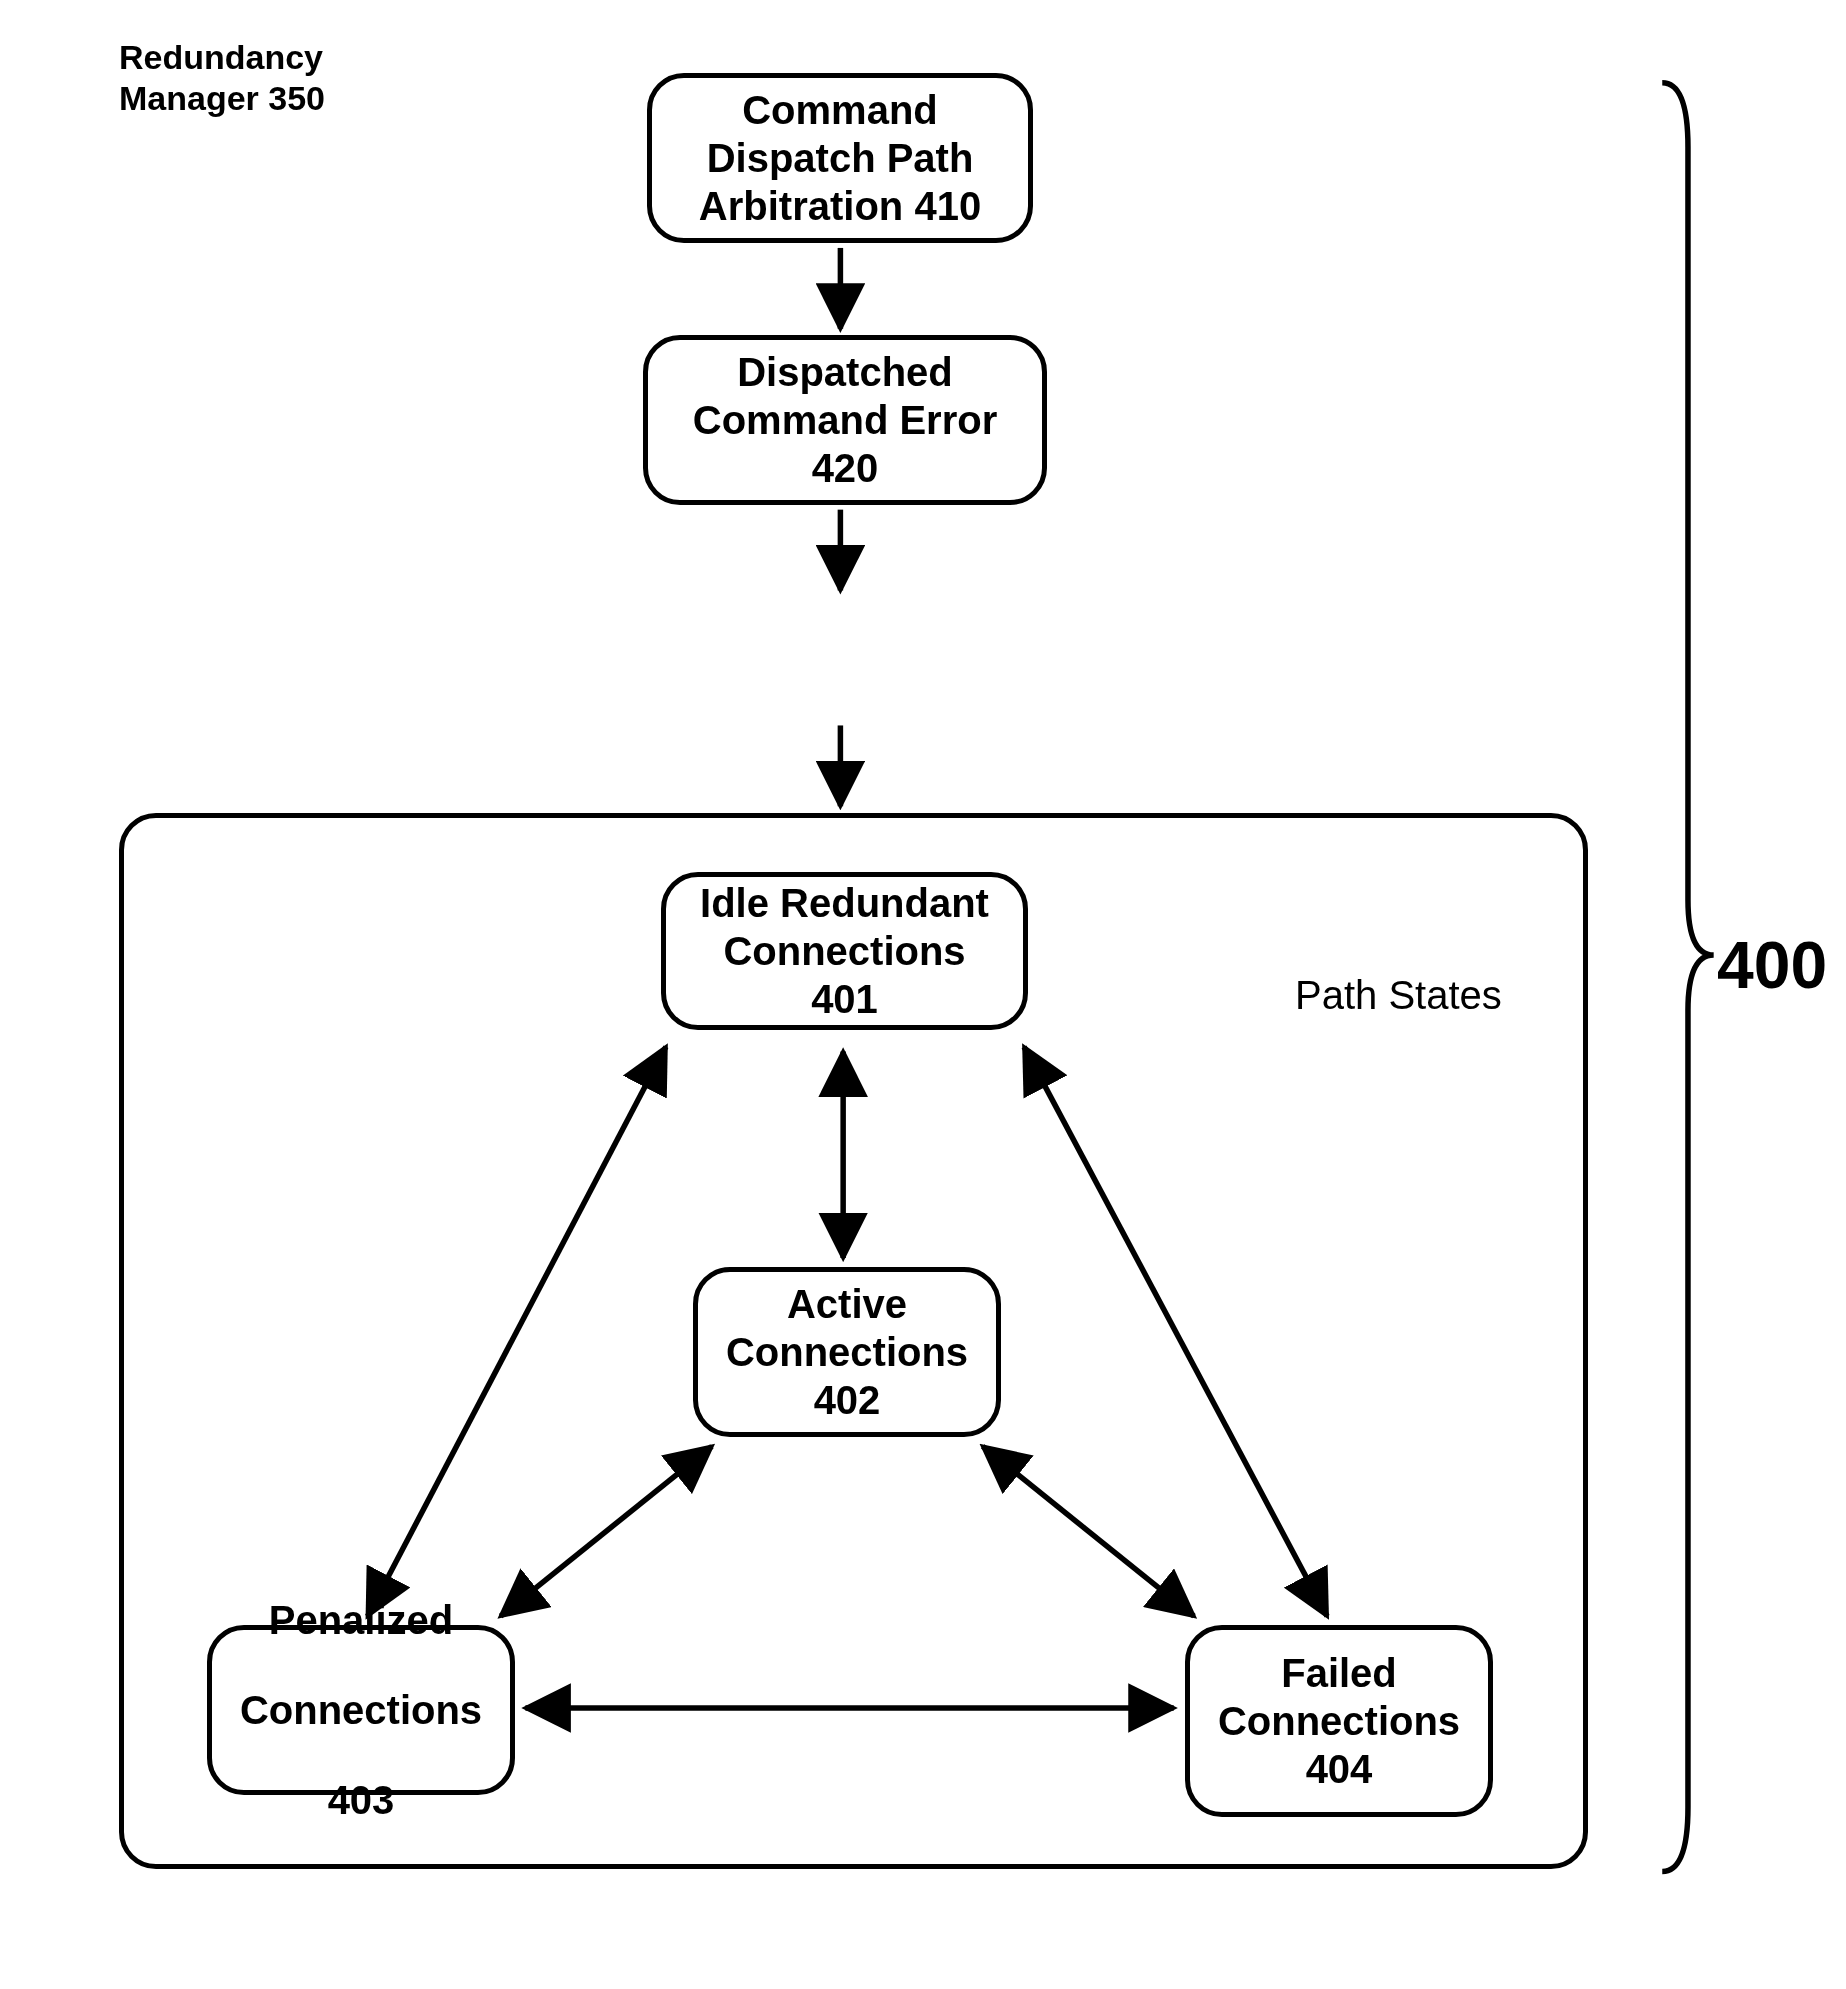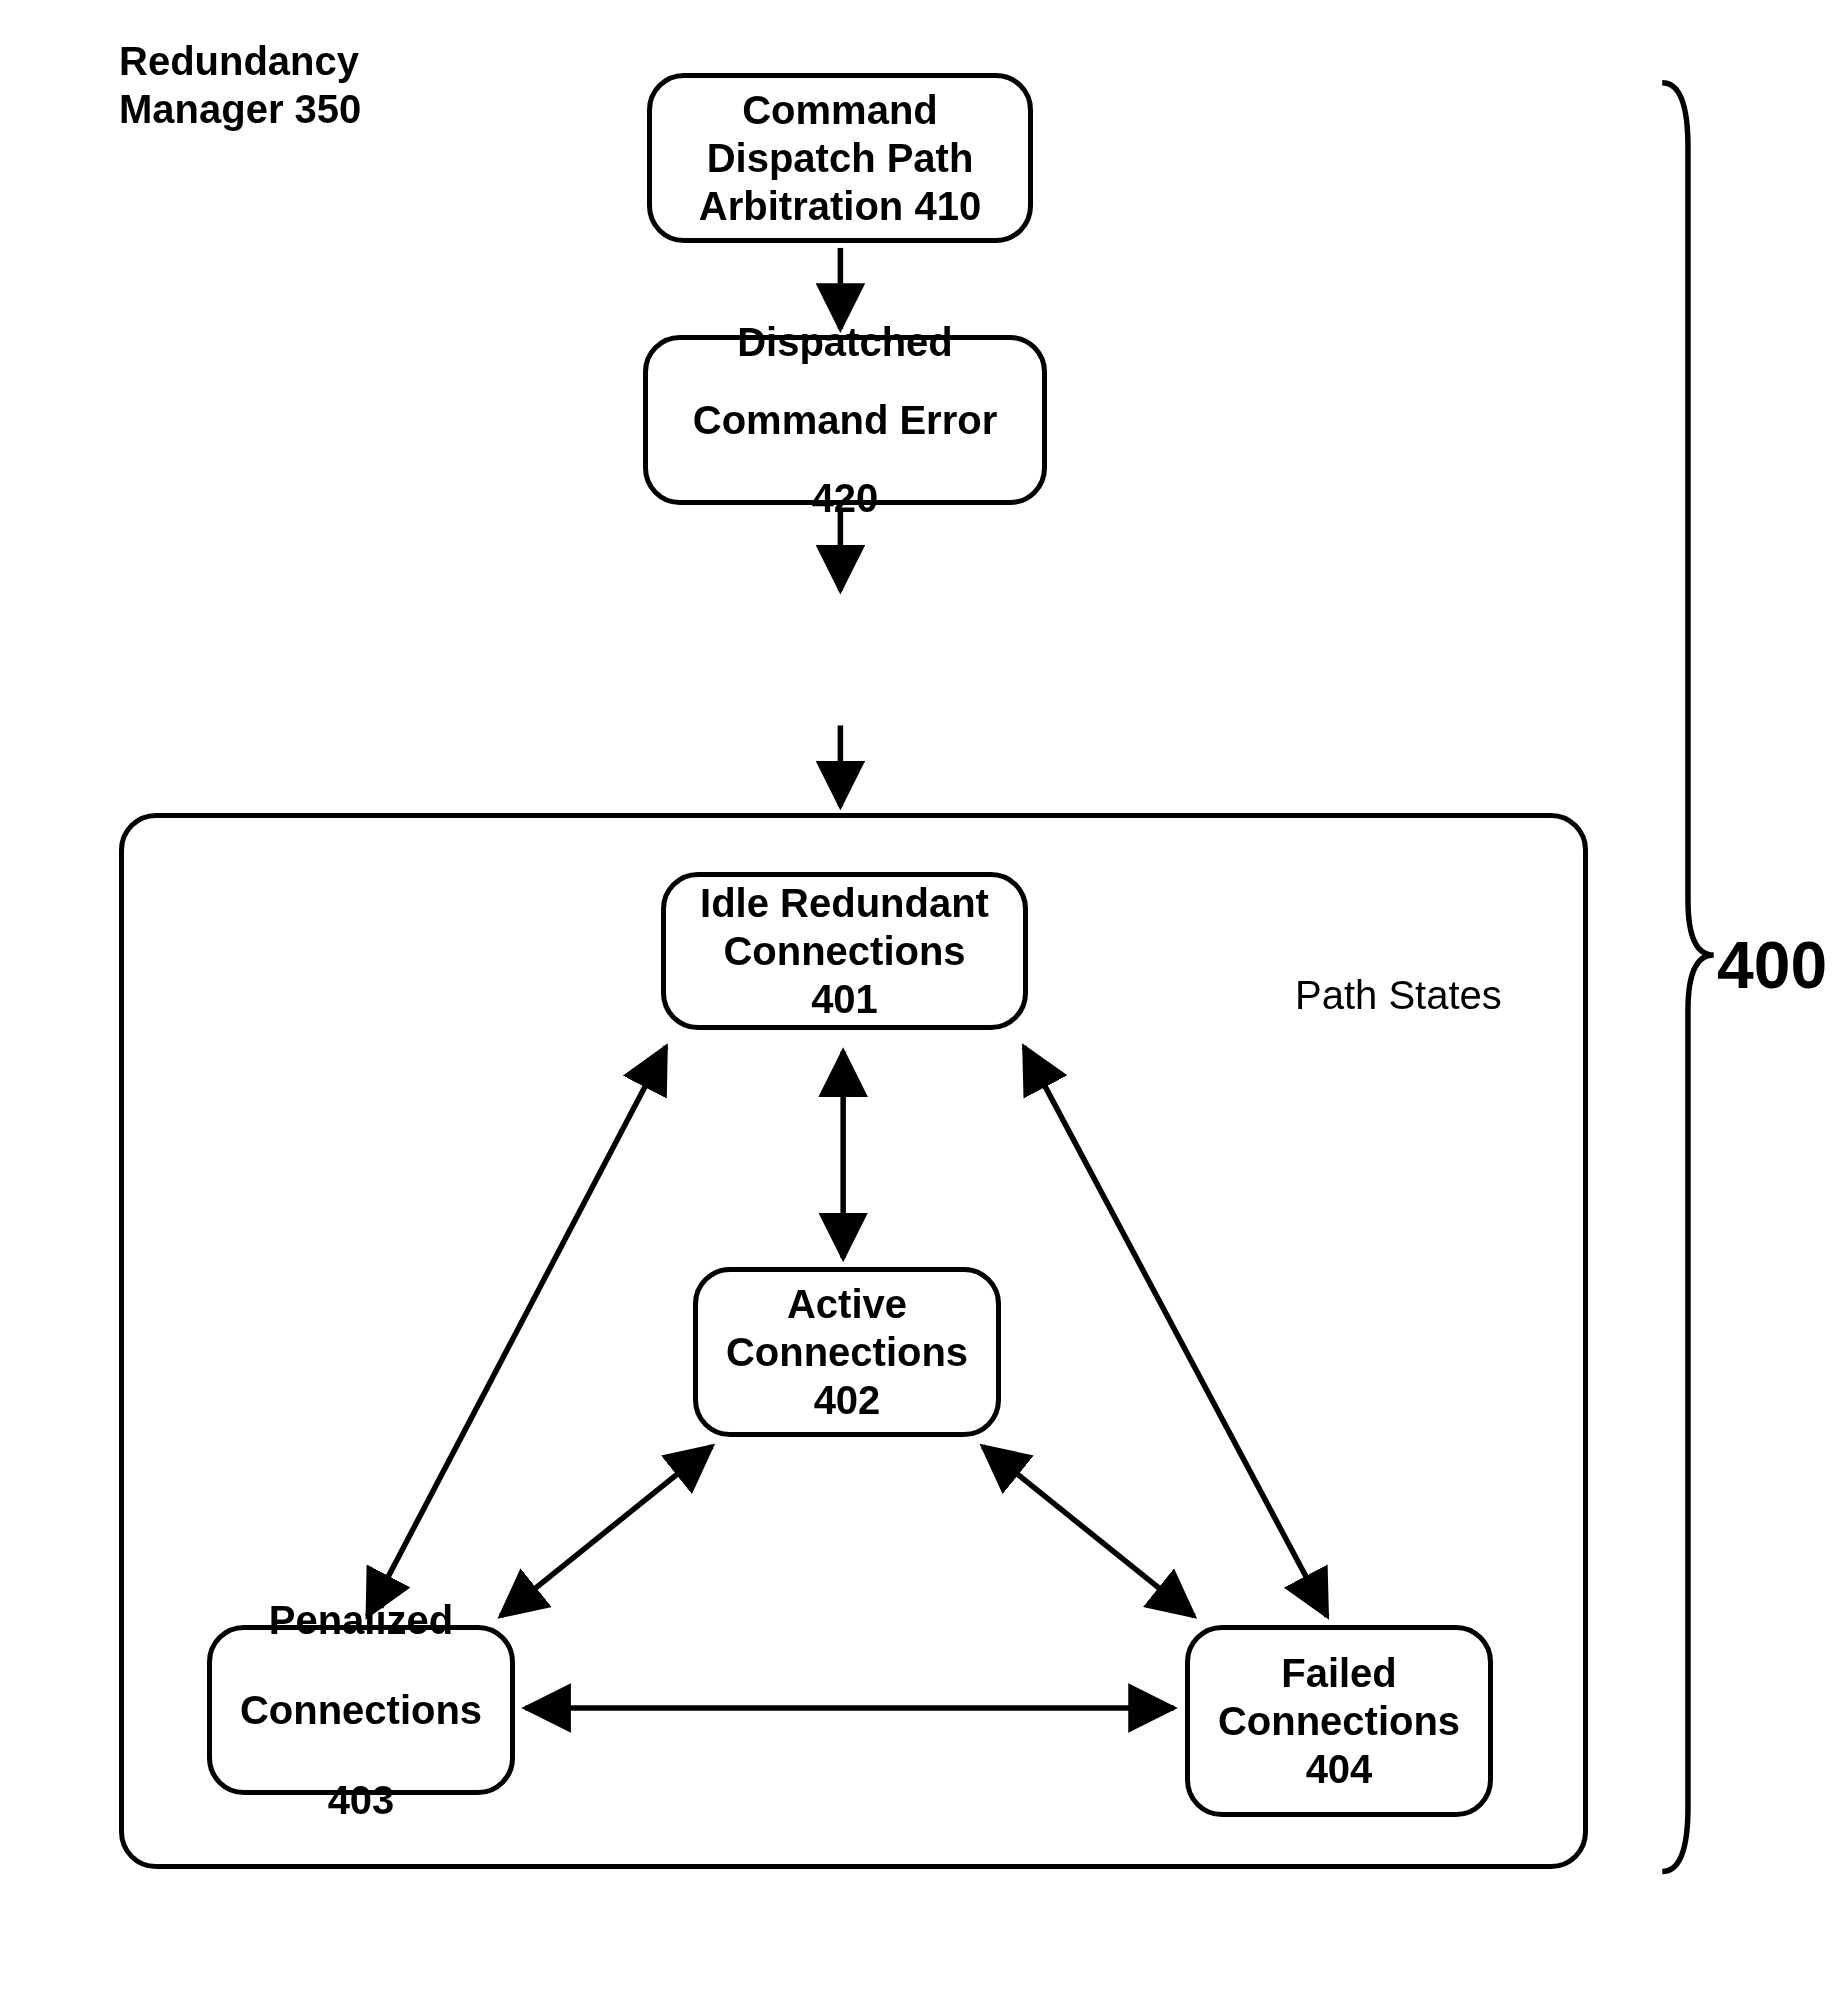--- a/index.html
+++ b/index.html
@@ -9,21 +9,21 @@
     font-family: Arial, Helvetica, sans-serif;
   }
   .canvas {
     position: relative;
     width: 1847px;
     height: 1989px;
   }
   .title {
     position: absolute;
     font-weight: bold;
-    font-size: 40px;
+    font-size: 34px;
     line-height: 1.2;
   }
   .node {
     position: absolute;
     border: 5.5px solid #000;
     border-radius: 37px;
     background: #fff;
     display: flex;
     flex-direction: column;
     align-items: center;
@@ -70,21 +70,21 @@
     <span>Redundancy</span><br>
     <span>Manager 350</span>
   </div>
 
   <div class="node" style="left:647px; top:73px; width:386px; height:170px;">
     <span>Command</span>
     <span>Dispatch Path</span>
     <span>Arbitration 410</span>
   </div>
 
-  <div class="node" style="left:643px; top:335px; width:404px; height:170px;gap:30px;">
+  <div class="node" style="left:643px; top:335px; width:404px; height:170px;">
     <span>Dispatched</span>
     <span>Command Error</span>
     <span>420</span>
   </div>
 
 
   <div class="container-box" style="left:119px; top:813px; width:1469px; height:1056px;"></div>
 
   <div class="label" style="left:1295px; top:973px;">Path States</div>
 

